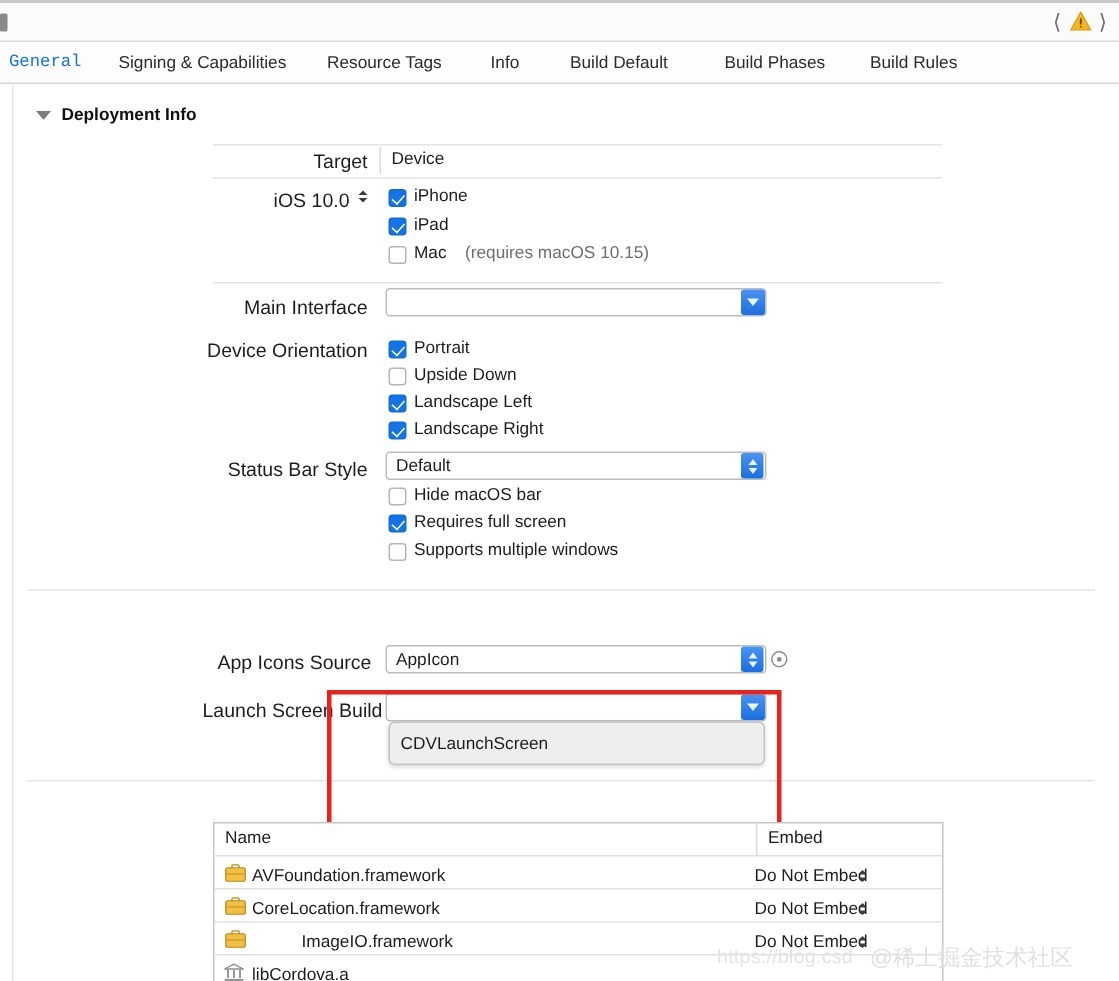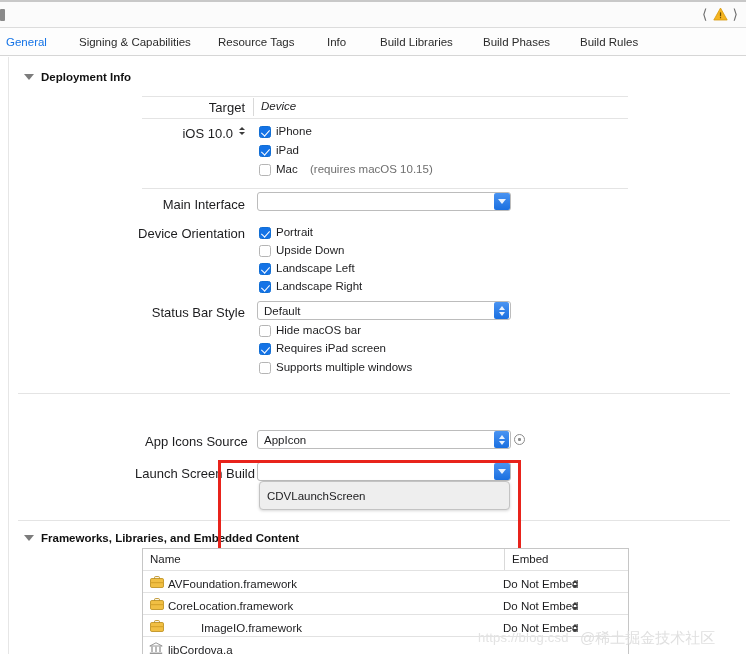--- a/index.html
+++ b/index.html
@@ -165,42 +165,42 @@
           <path d="M7.5 1 L14.2 13 L0.8 13 Z" fill="#f5b521" stroke="#d79a0d" stroke-width="0.8" stroke-linejoin="round"></path>
           <rect x="6.9" y="5.2" width="1.25" height="4.1" fill="#6b4c00" rx="0.5"></rect>
           <rect x="6.9" y="10.1" width="1.25" height="1.25" fill="#6b4c00" rx="0.5"></rect>
         </svg>
       </span>
       <span class="chev">⟩</span>
     </div>
   </div>
 
   <div class="tabbar">
-    <span class="tab active" style="position:absolute;left:6px;">General</span>
+    <span class="tab active" style="position:absolute;left:6px;font-family:Liberation Mono, monospace;">General</span>
     <span class="tab" style="position:absolute;left:79px;">Signing &amp; Capabilities</span>
     <span class="tab" style="position:absolute;left:218px;">Resource Tags</span>
     <span class="tab" style="position:absolute;left:327px;">Info</span>
-    <span class="tab" style="position:absolute;left:380px;">Build Libraries</span>
+    <span class="tab" style="position:absolute;left:380px;">Build Default</span>
     <span class="tab" style="position:absolute;left:483px;">Build Phases</span>
     <span class="tab" style="position:absolute;left:580px;">Build Rules</span>
   </div>
 
   <div class="pane">
     <div class="left-rule"></div>
 
     <div class="section-header" style="left:24px; top:14px;">
       <span class="disc"></span>
       <span>Deployment Info</span>
     </div>
 
     <div class="hrule" style="left:142px; top:39px; width:486px;"></div>
     <div class="hrule" style="left:142px; top:61px; width:486px;"></div>
     <div class="tbl-vsep" style="left:253px; top:41px; height:18px;"></div>
     <div class="row-label" style="left:150px; top:43px; width:95px;">Target</div>
-    <div class="field-text" style="left:261px; top:43px;font-style:italic;">Device</div>
+    <div class="field-text" style="left:261px; top:43px;">Device</div>
 
     <div class="row-label" style="left:150px; top:69px; width:83px;">iOS 10.0</div>
     <div class="mini-step" style="left:239px; top:70px;">
       <span class="u"></span>
         <span class="d"></span>
     </div>
 
     <div class="cbx on" style="left:259px; top:69px;"></div>
     <span class="cbx-label" style="left:276px; top:68px;">iPhone</span>
 
@@ -238,21 +238,21 @@
     <span class="field-text" style="left:264px; top:248px;">Default</span>
     <div class="stepper-sq" style="left:494px; top:245px; height:17px;">
       <span class="up"></span>
         <span class="dn"></span>
     </div>
 
     <div class="cbx" style="left:259px; top:268px;"></div>
     <span class="cbx-label" style="left:276px; top:267px;">Hide macOS bar</span>
 
     <div class="cbx on" style="left:259px; top:286px;"></div>
-    <span class="cbx-label" style="left:276px; top:285px;">Requires iPad screen</span>
+    <span class="cbx-label" style="left:276px; top:285px;">Requires full screen</span>
 
     <div class="cbx" style="left:259px; top:305px;"></div>
     <span class="cbx-label" style="left:276px; top:304px;">Supports multiple windows</span>
 
     <div class="hrule" style="left:18px; top:336px; width:712px;"></div>
 
 
     <div class="row-label" style="left:145px; top:377px; width:100px;">App Icons Source</div>
     <div class="fieldbox" style="left:257px; top:373px; width:254px; height:19px;"></div>
     <span class="field-text" style="left:264px; top:377px;">AppIcon</span>
@@ -268,24 +268,20 @@
     <div class="combo-sq" style="left:494px; top:406px; height:17px;">
         <span class="v"></span>
       </div>
 
     <div class="dd-panel" style="left:259px; top:424px; width:251px; height:29px;">
       <span class="dd-item" style="left:7px; top:8px;">CDVLaunchScreen</span>
     </div>
 
     <div class="hrule" style="left:18px; top:463px; width:712px;"></div>
 
-    <div class="section-header" style="left:24px; top:475px;">
-      <span class="disc"></span>
-      <span>Frameworks, Libraries, and Embedded Content</span>
-    </div>
 
     <div class="redbox" style="left:218px; top:403px; width:303px; height:110px;"></div>
 
     <div class="tbl" style="left:142px; top:491px; width:487px; height:134px;"></div>
     <div class="tbl-hsep" style="left:143px; top:513px; width:485px;"></div>
     <div class="tbl-vsep" style="left:504px; top:492px; height:21px;"></div>
     <span class="cell head" style="left:150px; top:496px;">Name</span>
     <span class="cell head" style="left:512px; top:496px;">Embed</span>
 
     <span class="ico-fw" style="left:150px; top:519px;">

